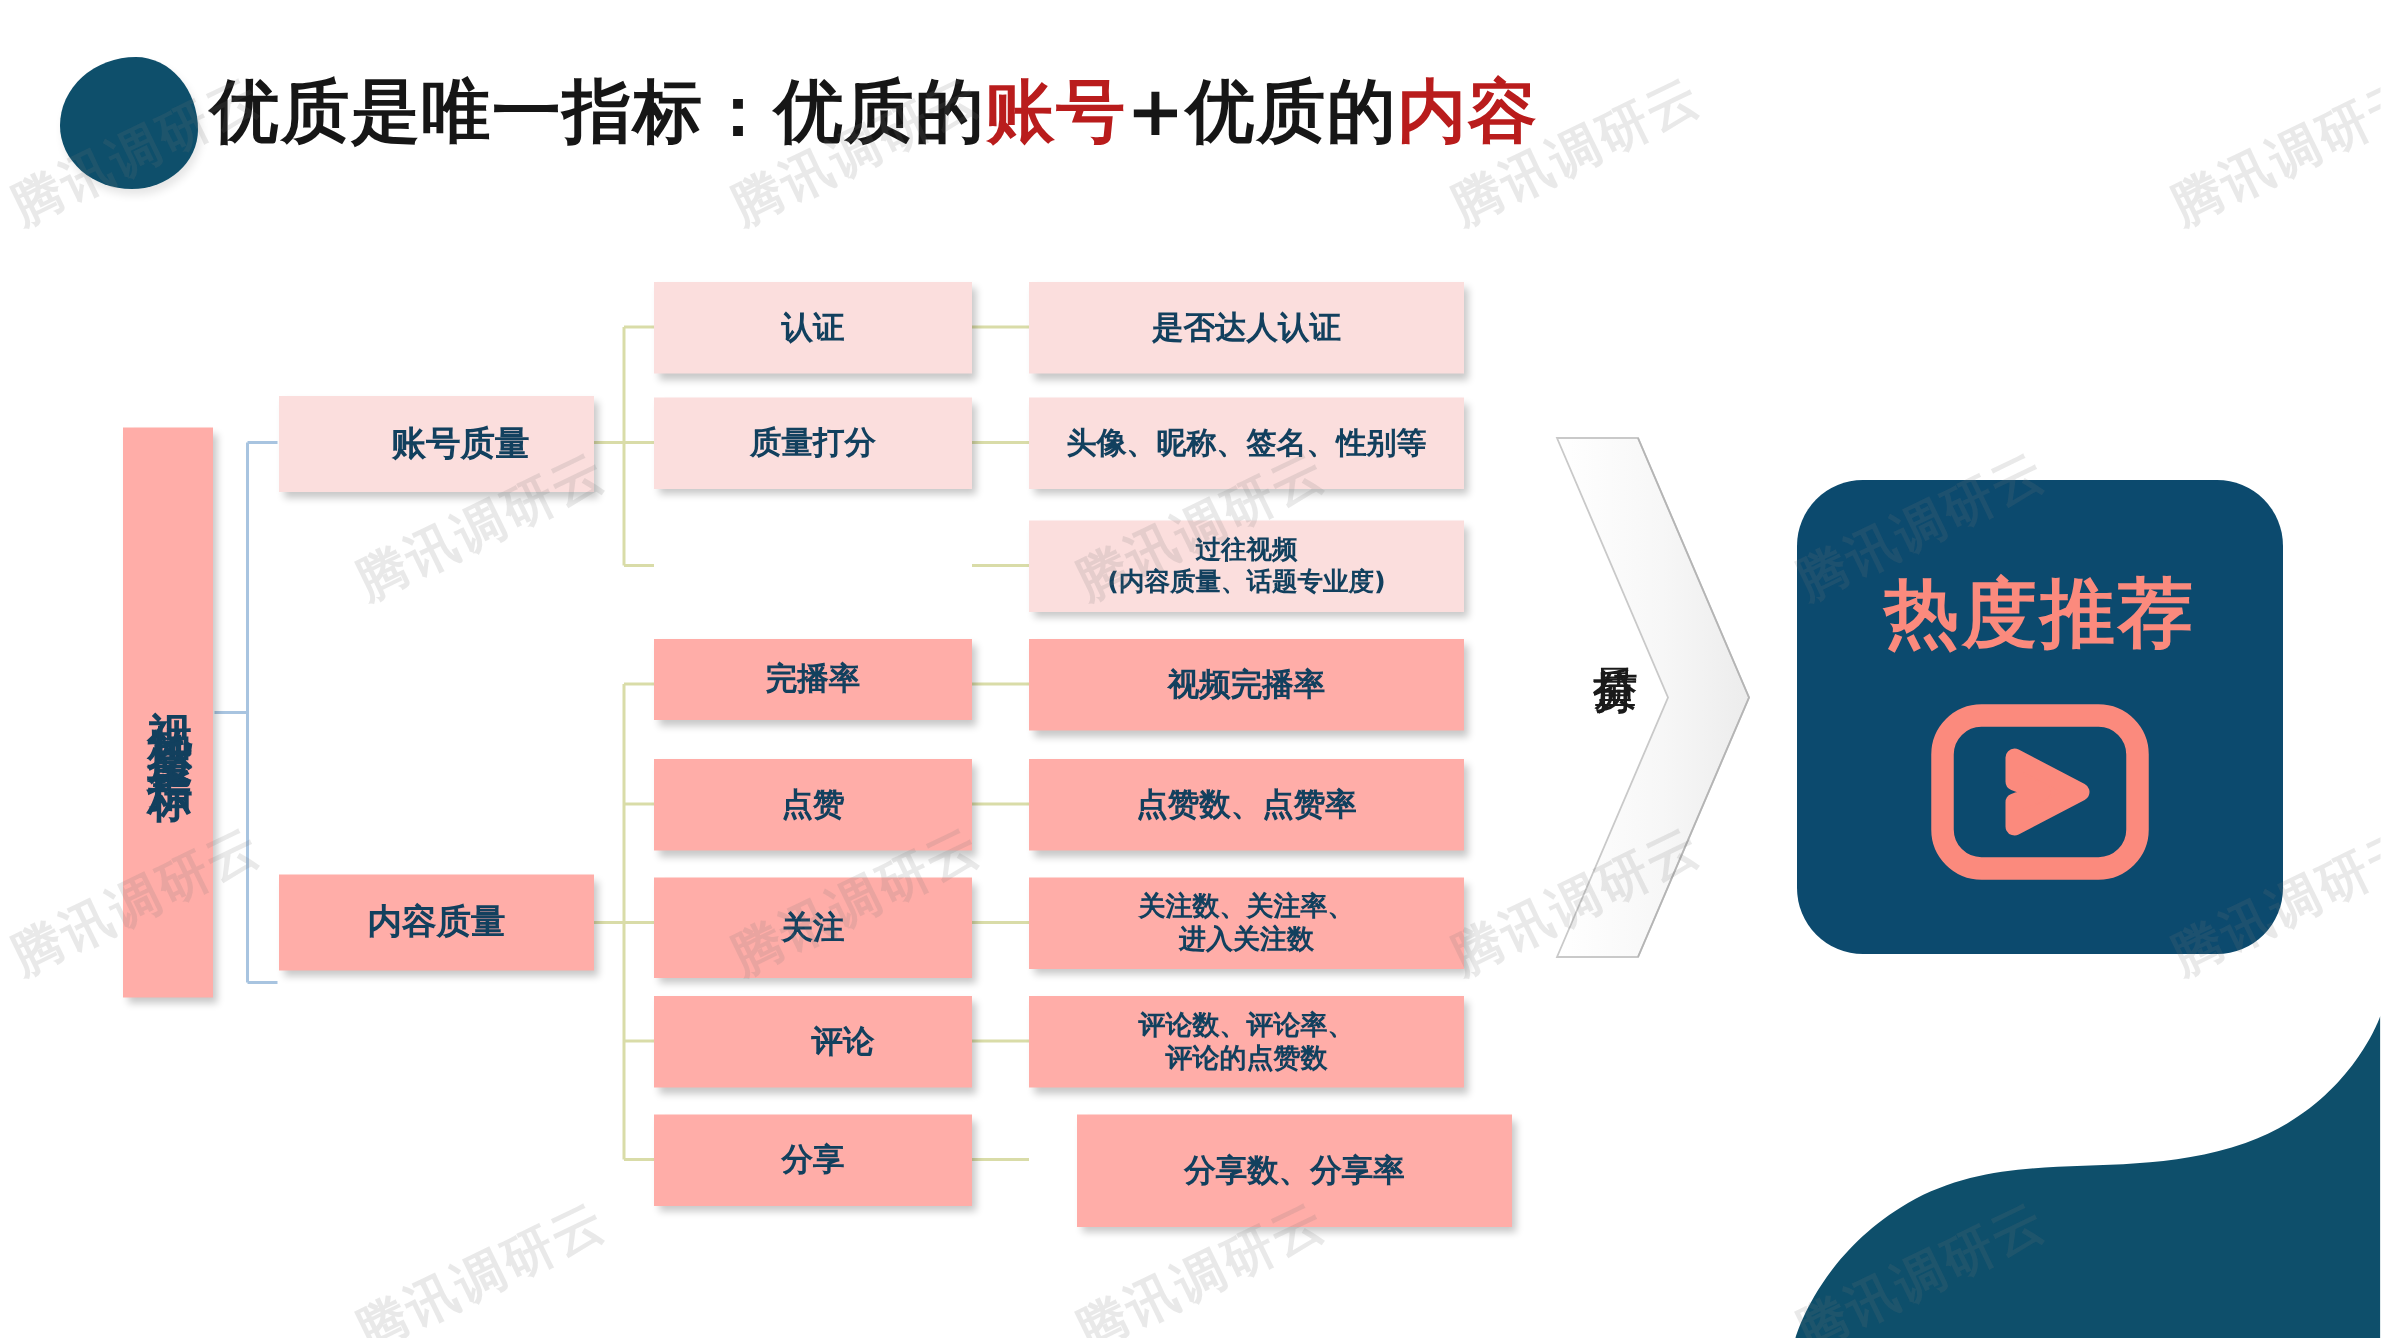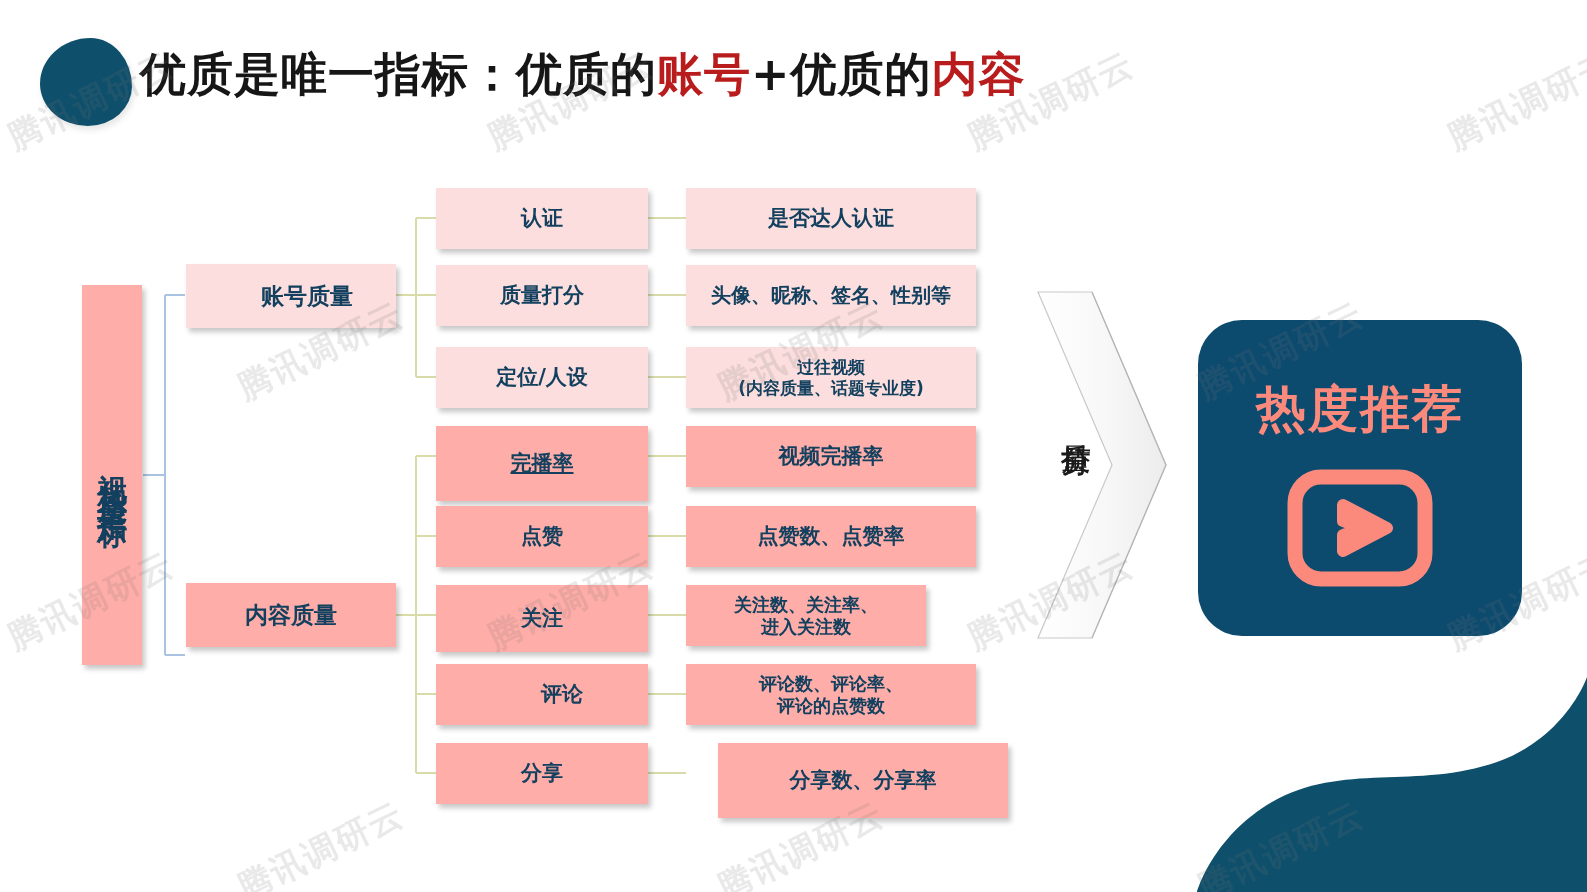--- a/index.html
+++ b/index.html
@@ -168,46 +168,43 @@
       <span>认证</span>
     </div>
 
     <div class="node pink-light" style="left:436px;top:265px;width:212px;height:61px;font-size:21px;">
       <span>质量打分</span>
     </div>
     <div class="node pink-light" style="left:686px;top:265px;width:290px;height:61px;font-size:20px;">
       <span>头像、昵称、签名、性别等</span>
     </div>
 
-    <div class="node pink-light" style="left:436px;top:347px;width:212px;height:61px;font-size:21px;">
-      <span>定位/人设</span>
-    </div>
     <div class="node pink-light" style="left:686px;top:347px;width:290px;height:61px;font-size:17px;">
       <span style="white-space:pre-line;">过往视频
 (内容质量、话题专业度)</span>
     </div>
 
-    <div class="node pink-dark" style="left:436px;top:426px;width:212px;height:75px;font-size:21px;text-decoration:underline;">
+    <div class="node pink-dark" style="left:436px;top:426px;width:212px;height:54px;font-size:21px;">
       <span>完播率</span>
     </div>
     <div class="node pink-dark" style="left:686px;top:426px;width:290px;height:61px;font-size:21px;">
       <span>视频完播率</span>
     </div>
 
     <div class="node pink-dark" style="left:436px;top:506px;width:212px;height:61px;font-size:21px;">
       <span>点赞</span>
     </div>
     <div class="node pink-dark" style="left:686px;top:506px;width:290px;height:61px;font-size:21px;">
       <span>点赞数、点赞率</span>
     </div>
 
     <div class="node pink-dark" style="left:436px;top:585px;width:212px;height:67px;font-size:21px;">
       <span>关注</span>
     </div>
-    <div class="node pink-dark" style="left:686px;top:585px;width:240px;height:61px;font-size:18px;">
+    <div class="node pink-dark" style="left:686px;top:585px;width:290px;height:61px;font-size:18px;">
       <span style="white-space:pre-line;">关注数、关注率、
 进入关注数</span>
     </div>
 
     <div class="node pink-dark" style="left:436px;top:664px;width:212px;height:61px;font-size:21px;padding-left:40px;">
       <span>评论</span>
     </div>
     <div class="node pink-dark" style="left:686px;top:664px;width:290px;height:61px;font-size:18px;">
       <span style="white-space:pre-line;">评论数、评论率、
 评论的点赞数</span>

